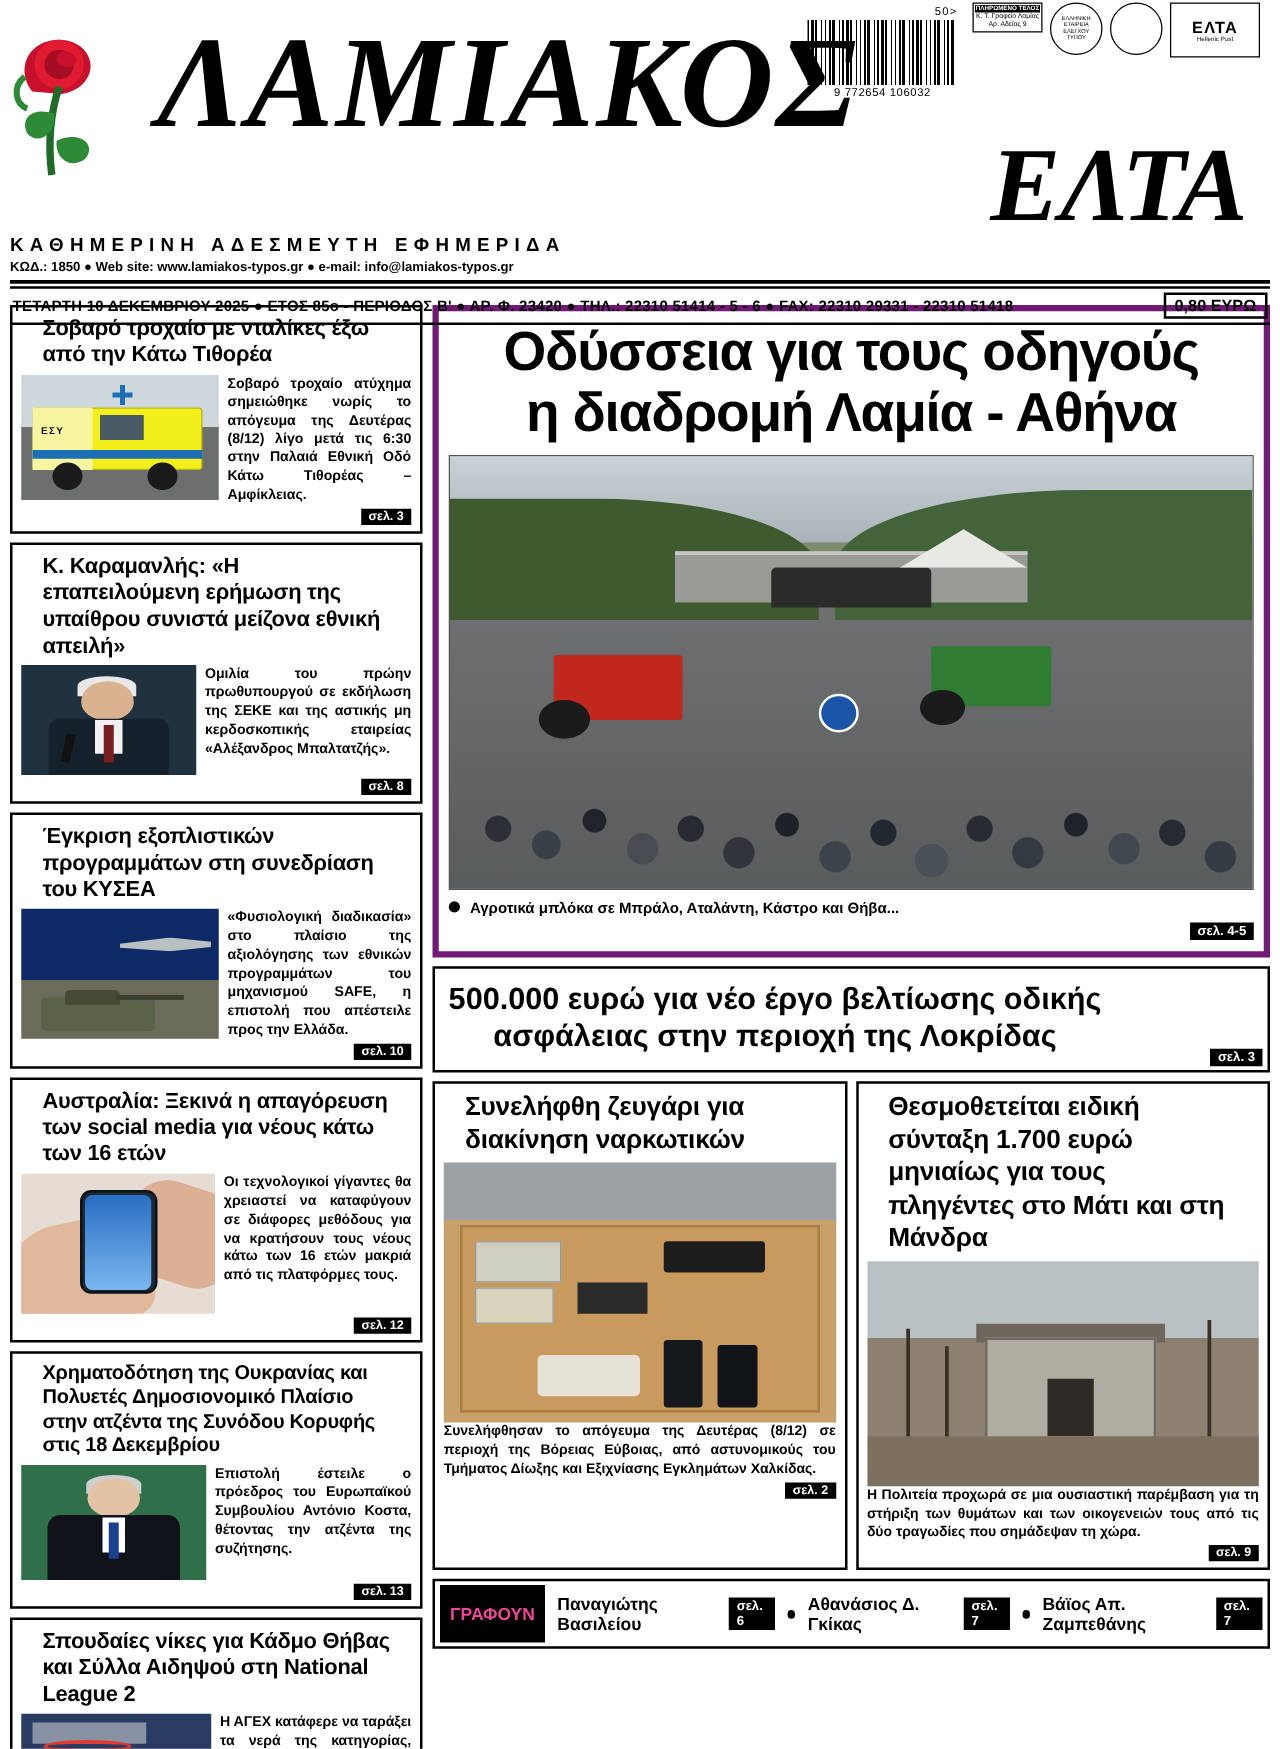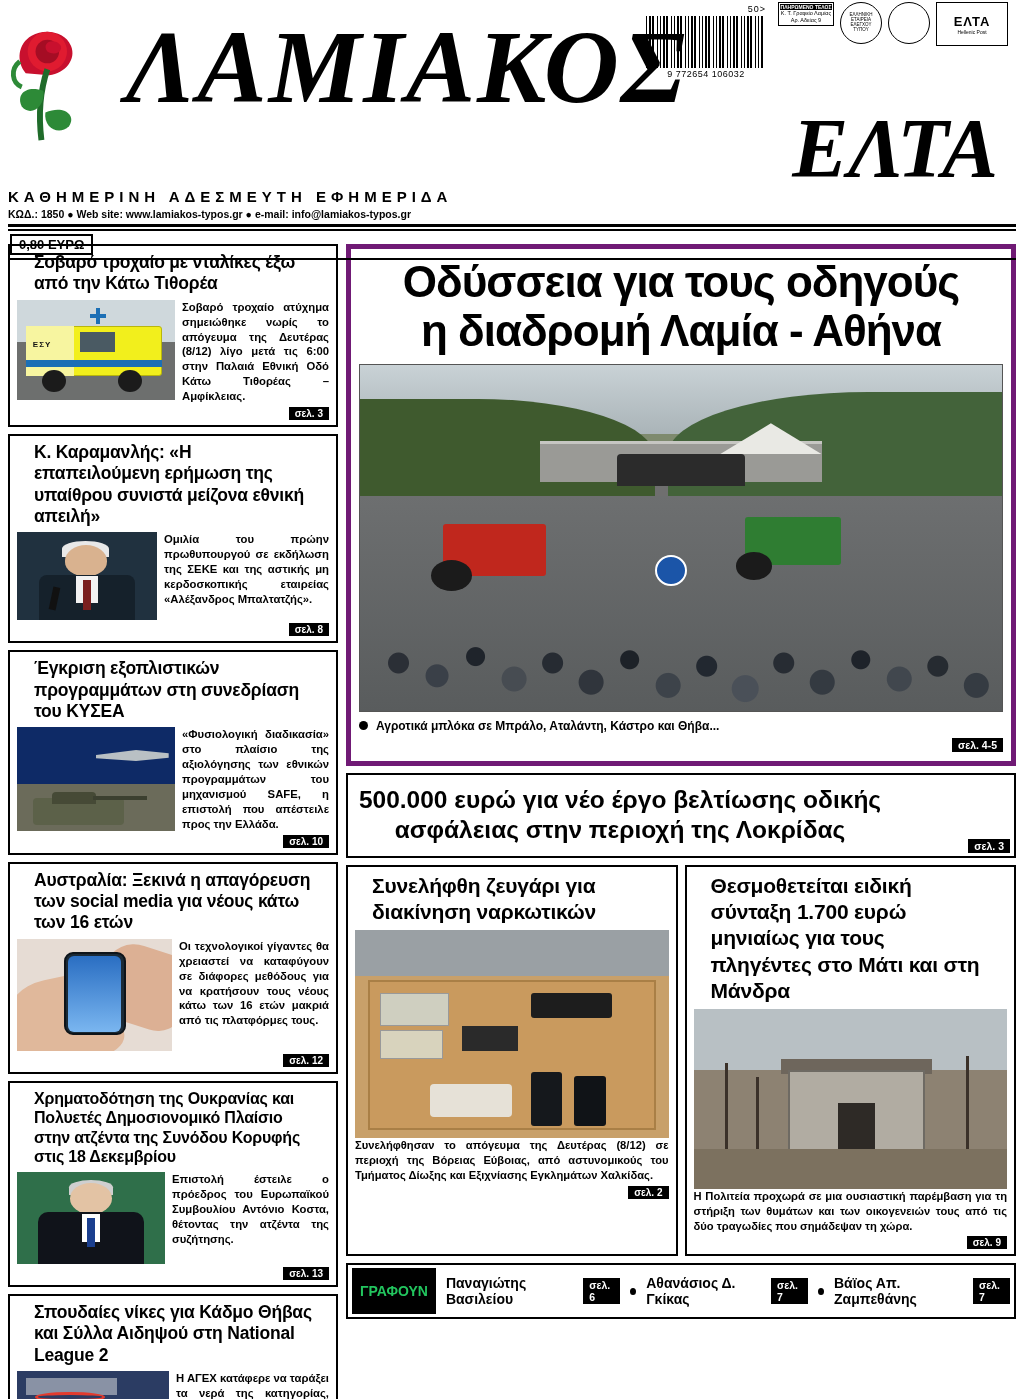--- a/index.html
+++ b/index.html
@@ -234,21 +234,21 @@
 
   .two { display:flex; gap:7px; margin-top:7px; }
   .two .card { flex:1; margin-bottom:0; }
   .two .card h2 { font-size:21px; line-height:1.25; }
   .two .cap { font-size:11.2px; line-height:1.32; font-weight:bold; text-align:justify; margin:0 0 0;}
 
   .footer {
     margin-top:7px; border:2px solid #000; display:flex; align-items:center; gap:10px;
     padding:3px 4px; font-size:14px; font-weight:bold;
   }
-  .footer .lbl { background:#000; color:#22c55e; padding:15px 8px; font-size:14px; }
+  .footer .lbl { background:#000; color:#ec4899; padding:15px 8px; font-size:14px; }
   .footer .sep { width:7px; height:7px; background:#000; border-radius:50%; }
   .tagbox { background:#000; color:#fff; font-size:10.5px; padding:1px 6px; font-weight:bold; }
 </style>
 </head>
 <body>
 
 <div class="page">
 
   <div class="masthead">
 
@@ -292,20 +292,21 @@
         <div class="title-main">ΛΑΜΙΑΚΟΣ</div>
         <div class="title-sub">ΕΛΤΑ</div>
       </div>
     </div>
 
     <div class="tagline">ΚΑΘΗΜΕΡΙΝΗ   ΑΔΕΣΜΕΥΤΗ   ΕΦΗΜΕΡΙΔΑ</div>
     <div class="contact">ΚΩΔ.: 1850  ●  Web site: www.lamiakos-typos.gr  ●  e-mail: info@lamiakos-typos.gr</div>
     <div class="rule-thick"></div>
 
     <div class="dateline-row">
+      <div class="dateline">ΤΕΤΑΡΤΗ 10 ΔΕΚΕΜΒΡΙΟΥ 2025  ●  ΕΤΟΣ  85ο  -  ΠΕΡΙΟΔΟΣ  Β'  ●  ΑΡ. Φ. 23420 ● ΤΗΛ.:  22310  51414 - 5 - 6  ●  FAX:  22310 29331  -  22310 51418</div>
       <div class="price">0,80 ΕΥΡΩ</div>
     </div>
   </div>
 
   <div class="content">
 
     <div class="left-col">
 
       <div class="card">
         <h2>Σοβαρό τροχαίο με νταλίκες έξω από την Κάτω Τιθορέα</h2>
@@ -313,21 +314,21 @@
           <div class="thumb ph ph-amb" style="width:158px;height:100px;">
             <div class="body"></div>
               <div class="cab"></div>
               <div class="win"></div>
             <div class="stripe"></div>
               <div class="w1"></div>
               <div class="w2"></div>
             <div class="txt">ΕΣΥ</div>
               <div class="cross"></div>
           </div>
-          <p>Σοβαρό τροχαίο ατύχημα σημειώθηκε νωρίς το απόγευμα της Δευτέρας (8/12) λίγο μετά τις 6:00 στην Παλαιά Εθνική Οδό Κάτω Τιθορέας –Αμφίκλειας.</p>
+          <p>Σοβαρό τροχαίο ατύχημα σημειώθηκε νωρίς το απόγευμα της Δευτέρας (8/12) λίγο μετά τις 6:30 στην Παλαιά Εθνική Οδό Κάτω Τιθορέας –Αμφίκλειας.</p>
         </div>
         <span class="pagetag">σελ. 3</span>
         <div style="clear:both"></div>
       </div>
 
       <div class="card">
         <h2>Κ. Καραμανλής: «Η επαπειλούμενη ερήμωση της υπαίθρου συνιστά μείζονα εθνική απειλή»</h2>
         <div class="card-body">
           <div class="thumb ph ph-spk" style="width:140px;height:88px;">
             <div class="hair"></div>

